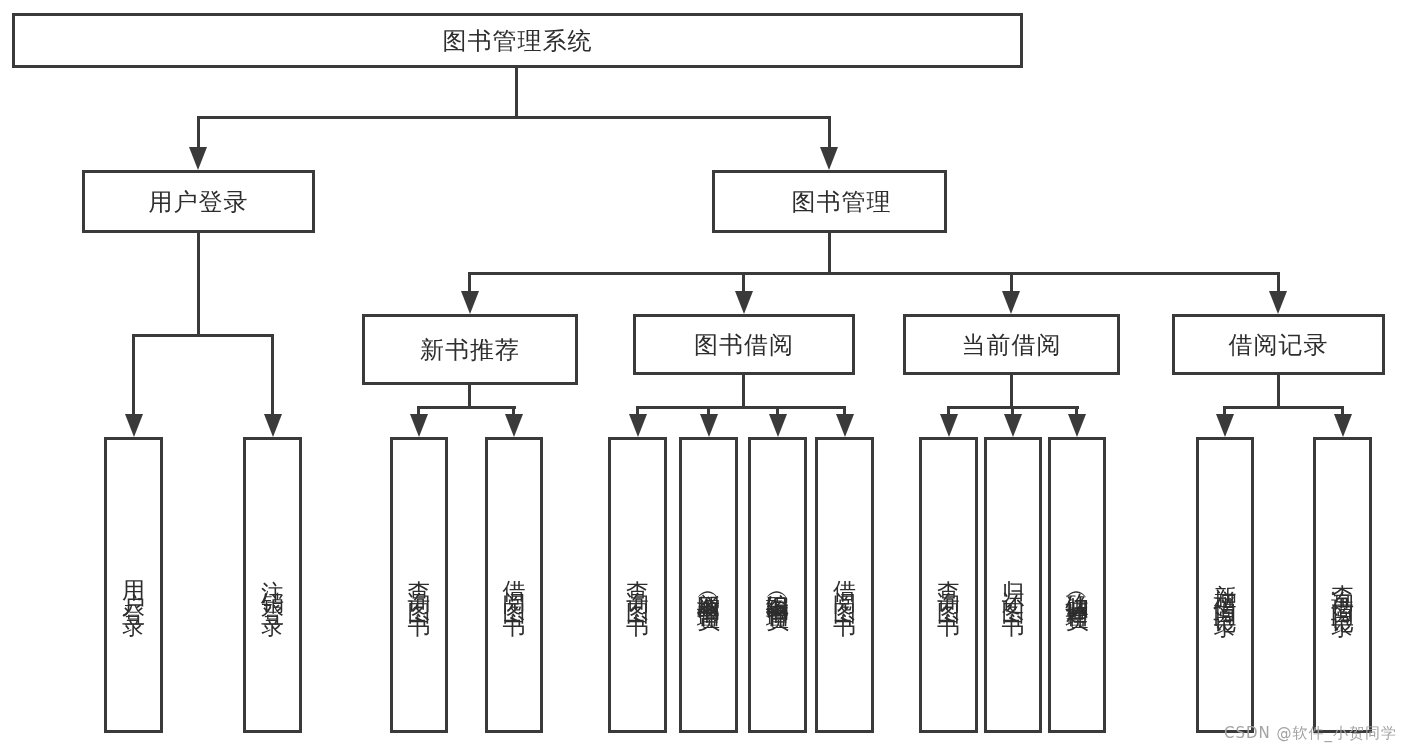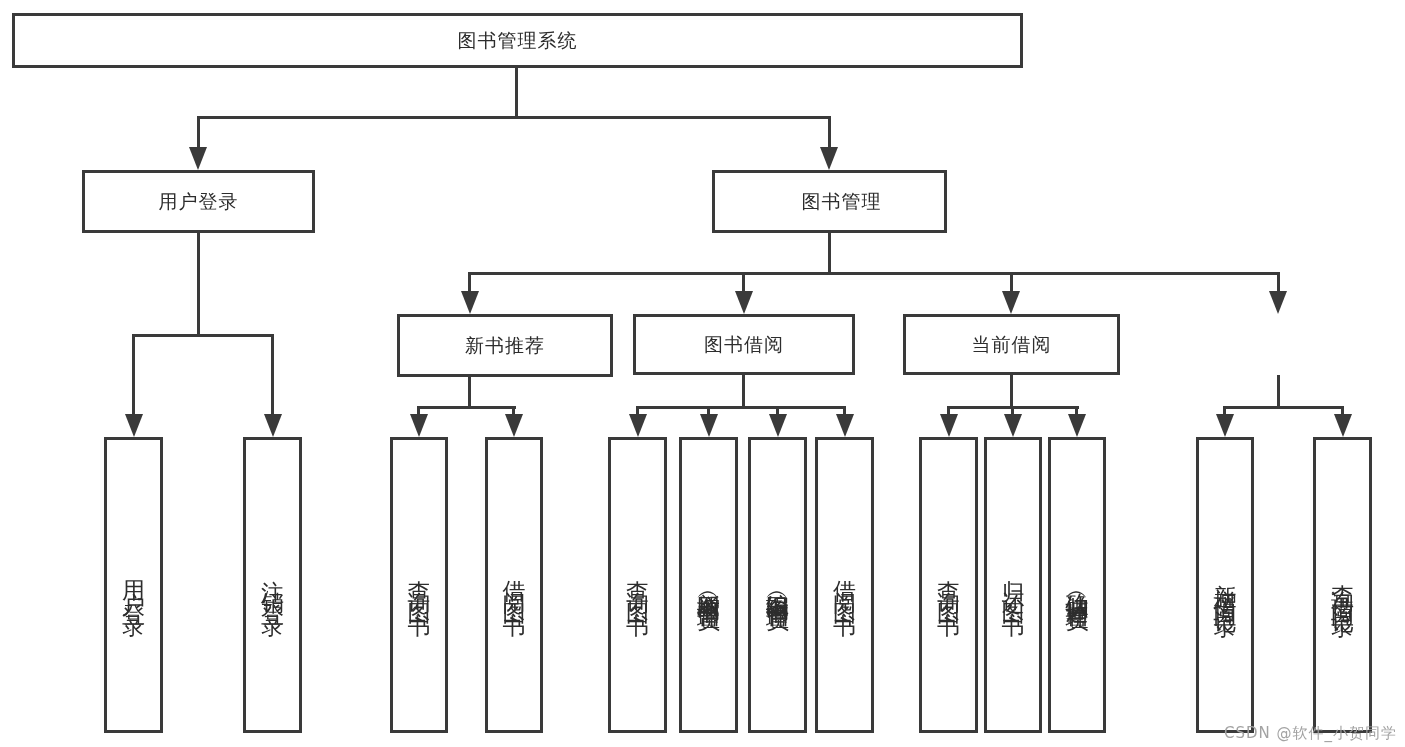--- a/index.html
+++ b/index.html
@@ -19,21 +19,21 @@
     position: absolute;
     box-sizing: border-box;
     background: #ffffff;
     border: 3px solid var(--line, #3a3a3a);
     display: flex;
     align-items: center;
     justify-content: center;
     z-index: 2;
   }
   .h-label {
-    font-size: 19px;
+    font-size: 24px;
     color: var(--text, #2d2d2d);
     letter-spacing: 1px;
     white-space: nowrap;
   }
   .v-label {
     writing-mode: vertical-rl;
     text-orientation: mixed;
     font-size: 23px;
     color: var(--text, #2d2d2d);
     line-height: 1;
@@ -97,28 +97,31 @@
   <div class="line" style="left:469px; top:272px; width:811px; height:3px;"></div>
   <div class="line" style="left:468px; top:272px; width:3px; height:24px;"></div>
   <div class="arrow" style="left:461px; top:291px;"></div>
   <div class="line" style="left:742px; top:272px; width:3px; height:24px;"></div>
   <div class="arrow" style="left:735px; top:291px;"></div>
   <div class="line" style="left:1010px; top:272px; width:3px; height:24px;"></div>
   <div class="arrow" style="left:1002px; top:291px;"></div>
   <div class="line" style="left:1277px; top:272px; width:3px; height:24px;"></div>
   <div class="arrow" style="left:1269px; top:291px;"></div>
 
-  <div class="box" style="left:362px; top:314px; width:216px; height:63px;margin-left:35px;">
+  <div class="box" style="left:362px; top:314px; width:216px; height:71px;">
     <span class="h-label">新书推荐</span>
   </div>
   <div class="box" style="left:903px; top:314px; width:217px; height:61px;">
     <span class="h-label">当前借阅</span>
   </div>
   <div class="box" style="left:633px; top:314px; width:222px; height:61px;">
     <span class="h-label">图书借阅</span>
+  </div>
+  <div class="box" style="left:1172px; top:314px; width:213px; height:61px;">
+    <span class="h-label">借阅记录</span>
   </div>
 
   <div class="line" style="left:468px; top:375px; width:3px; height:34px;"></div>
   <div class="line" style="left:417px; top:406px; width:99px; height:3px;"></div>
   <div class="line" style="left:417px; top:406px; width:3px; height:13px;"></div>
   <div class="arrow" style="left:410px; top:414px;"></div>
   <div class="line" style="left:512px; top:406px; width:3px; height:13px;"></div>
   <div class="arrow" style="left:505px; top:414px;"></div>
 
   <div class="line" style="left:742px; top:375px; width:3px; height:34px;"></div>

